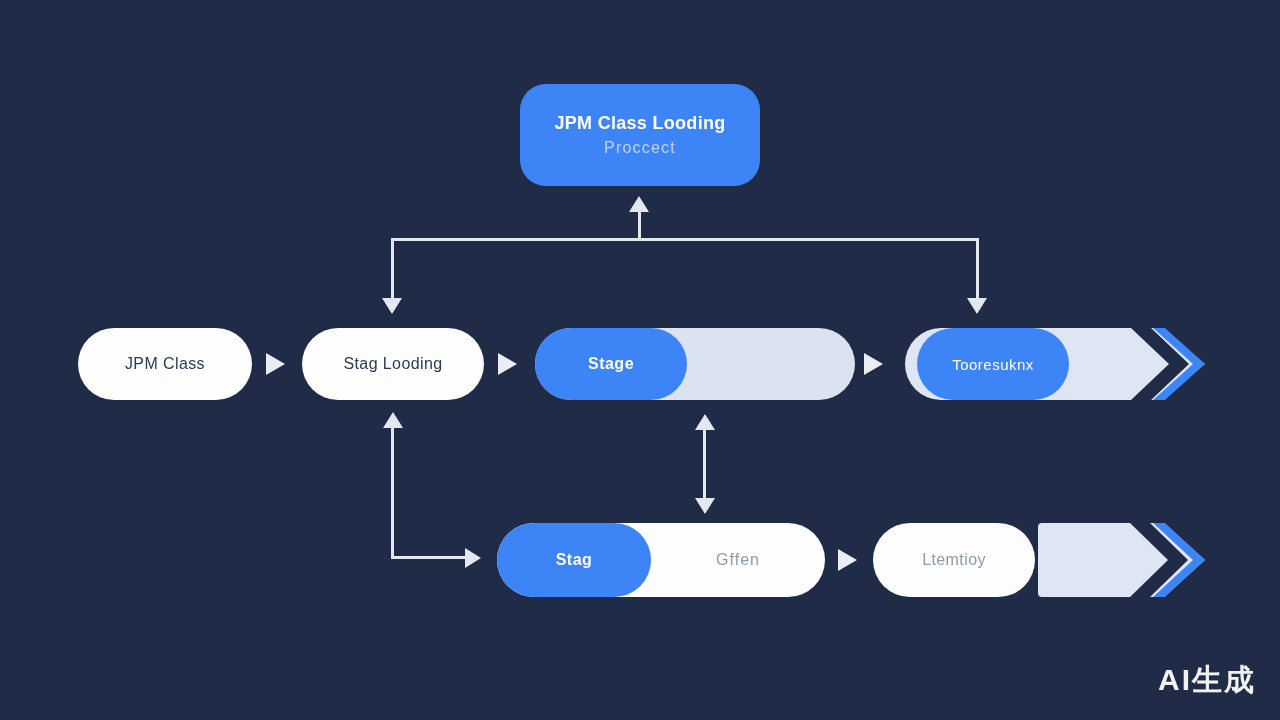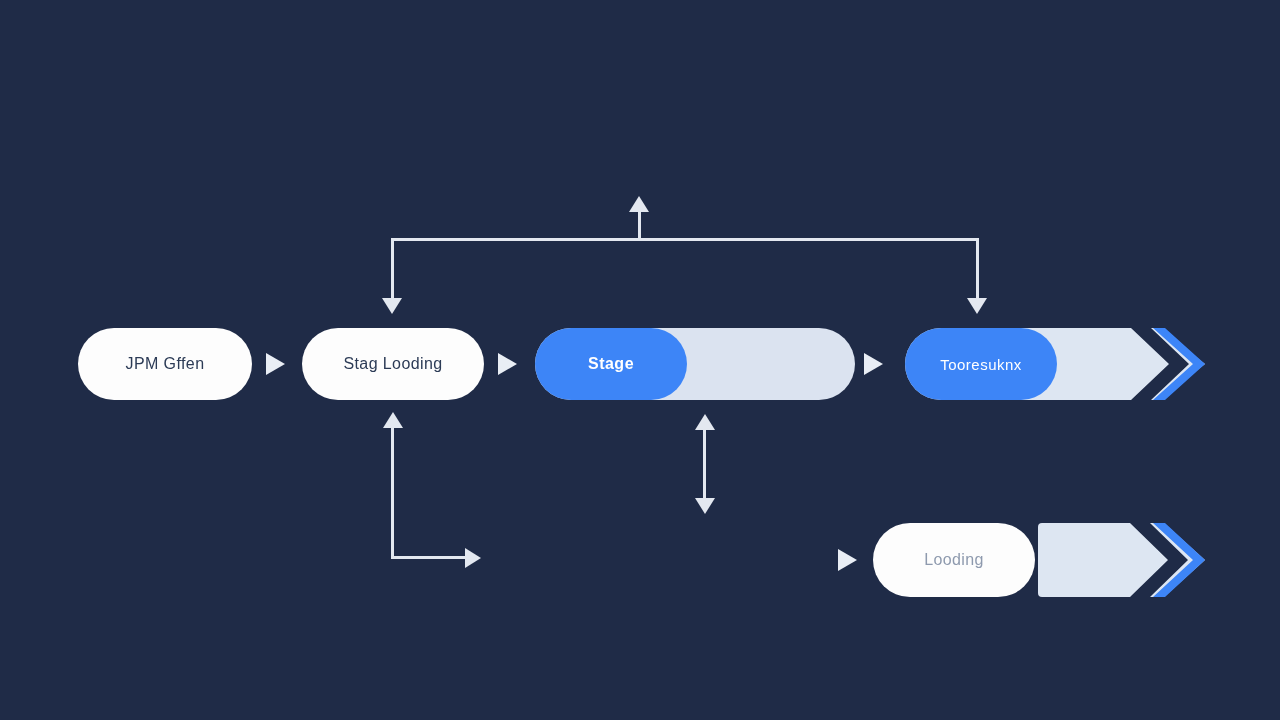--- a/index.html
+++ b/index.html
@@ -65,21 +65,21 @@
     position: absolute; left: 226px; top: 0; width: 62px; height: 72px;
     background: #1f2b47;
     clip-path: polygon(0 0, 20px 0, 58px 36px, 20px 72px, 0 72px, 38px 36px);
   }
   .banner-edge1 {
     position: absolute; left: 248px; top: 0; width: 52px; height: 72px;
     background: #3d85f7;
     clip-path: polygon(0 0, 12px 0, 52px 36px, 12px 72px, 0 72px, 40px 36px);
   }
   .banner-bluepill {
-    position: absolute; left: 0; top: 0; width: 152px; height: 72px;
+    position: absolute; left: 12px; top: 0; width: 152px; height: 72px;
     background: #3d85f7; border-radius: 36px;
     display: flex; align-items: center; justify-content: center;
     color: #ffffff; font-size: 15px; font-weight: 500; letter-spacing: .5px;
   }
   .banner-base2 {
     position: absolute; inset: 0; background: #dde6f2; border-radius: 4px;
     clip-path: polygon(0 0, 126px 0, 167px 37px, 126px 74px, 0 74px);
   }
   .banner-notch2 {
     position: absolute; left: 92px; top: 0; width: 62px; height: 74px;
@@ -94,31 +94,35 @@
   .watermark {
     position: absolute; left: 1158px; top: 660px;
     color: #f2f2f2; font-size: 30px; font-weight: 600; letter-spacing: 2px;
   }
 </style>
 </head>
 <body>
 
 <div class="canvas">
 
+  <div class="title-box">
+    <div class="t1">JPM Class Looding</div>
+    <div class="t2">Proccect</div>
+  </div>
 
   <div class="ah-up" style="left:629px; top:196px;"></div>
   <div class="line" style="left:638px; top:212px; width:3px; height:28px;"></div>
   <div class="line" style="left:391px; top:238px; width:588px; height:3px;"></div>
   <div class="line" style="left:391px; top:238px; width:3px; height:62px;"></div>
   <div class="ah-down" style="left:382px; top:298px;"></div>
   <div class="line" style="left:976px; top:238px; width:3px; height:62px;"></div>
   <div class="ah-down" style="left:967px; top:298px;"></div>
 
   <div class="pill" style="left:78px; top:328px; width:174px; height:72px;">
-    <span>JPM Gffen</span>
+    <span>JPM Class</span>
   </div>
 
   <div class="tri" style="left:266px; top:353px;"></div>
 
   <div class="pill" style="left:302px; top:328px; width:182px; height:72px;">
     <span>Stag Looding</span>
   </div>
 
   <div class="tri" style="left:498px; top:353px;"></div>
 
@@ -141,27 +145,34 @@
 
   <div class="ah-up" style="left:383px; top:412px;"></div>
   <div class="line" style="left:391px; top:426px; width:3px; height:133px;"></div>
   <div class="line" style="left:391px; top:556px; width:78px; height:3px;"></div>
   <div class="ah-right" style="left:465px; top:548px;"></div>
 
   <div class="ah-up" style="left:695px; top:414px;"></div>
   <div class="line" style="left:703px; top:428px; width:3px; height:72px;"></div>
   <div class="ah-down" style="left:695px; top:498px;"></div>
 
+  <div class="combo" style="left:497px; top:523px; width:328px; height:74px; background:#fdfdfd;">
+    <div class="blue-seg" style="width:154px; border-radius:37px;">
+      <span>Stag</span>
+    </div>
+    <div class="combo-right-label" style="left:154px; right:0;">Gffen</div>
+  </div>
 
   <div class="tri" style="left:838px; top:549px;"></div>
 
   <div class="pill muted" style="left:873px; top:523px; width:162px; height:74px; color:#8e9aae;">
-    <span>Looding</span>
+    <span>Ltemtioy</span>
   </div>
 
   <div class="banner-group" style="left:1038px; top:523px; width:167px; height:74px;">
     <div class="banner-base2"></div>
     <div class="banner-notch2"></div>
     <div class="banner-edge2"></div>
   </div>
 
+  <div class="watermark">AI生成</div>
 
 </div>
 
 </body></html>

